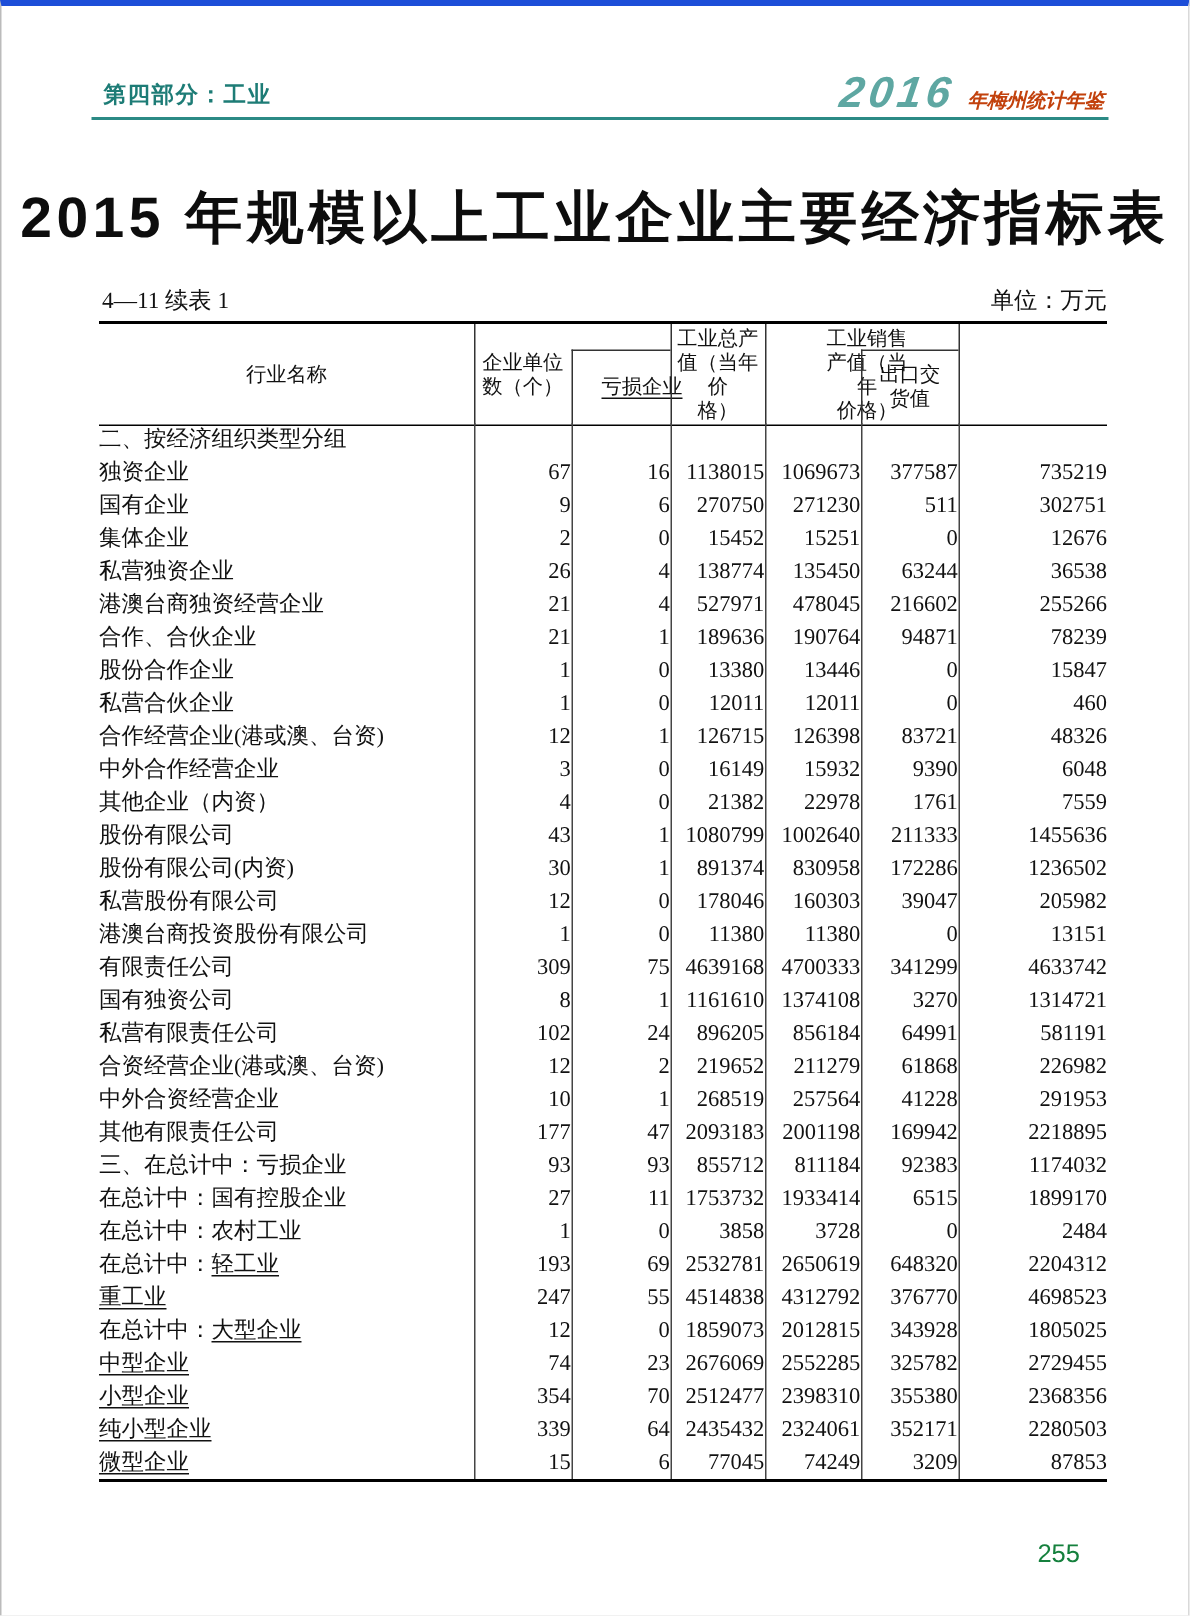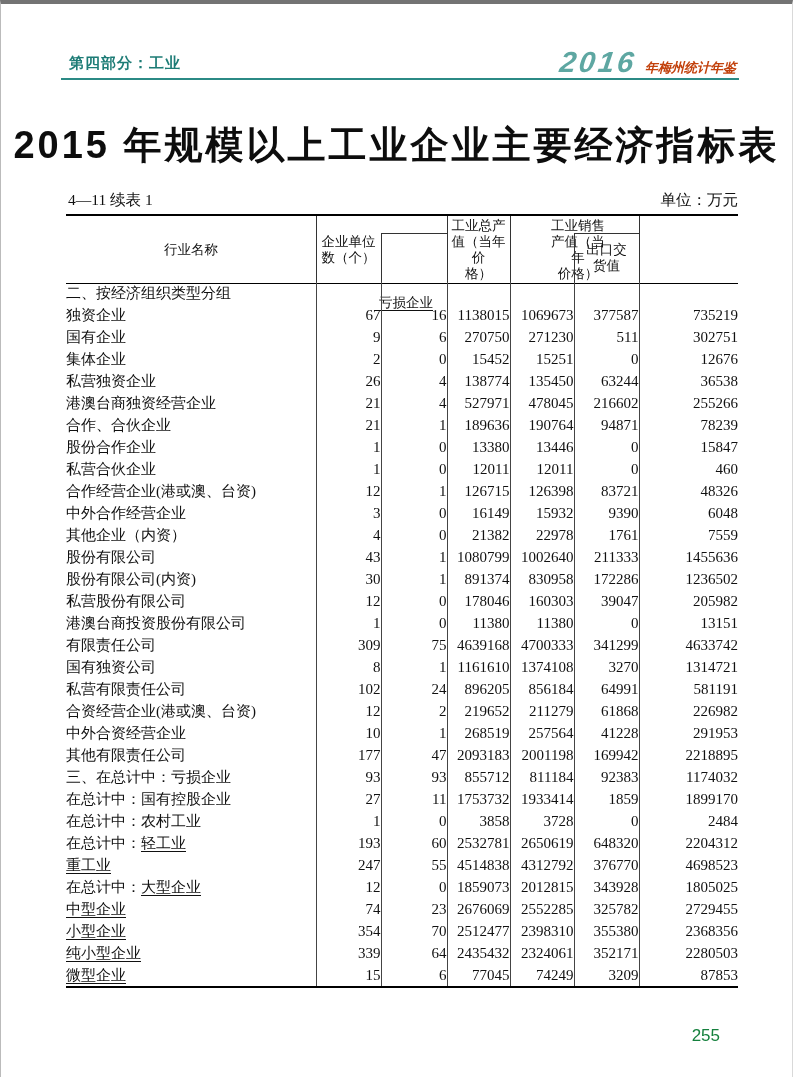--- a/index.html
+++ b/index.html
@@ -1,20 +1,20 @@
 <!DOCTYPE html>
 <html><head>
 <meta charset="utf-8">
 <style>
   html,body{margin:0;padding:0;background:#e8e8e8;}
   .page{
     position:relative;width:793px;height:1077px;background:#ffffff;
     font-family:"Liberation Serif","DejaVu Serif",serif;color:#111;
     overflow:hidden;box-sizing:border-box;
-    border-top:4px solid #737373;border-left:1px solid #bbb;border-right:1px solid #d9d9d9;text-decoration:underline;
+    border-top:4px solid #1d4ed8;border-left:1px solid #bbb;border-right:1px solid #d9d9d9;text-decoration:underline;
   }
   
   .runhead-left{
     position:absolute;left:68px;top:50px;font-size:15px;font-weight:bold;
     font-family:"Liberation Sans","DejaVu Sans",sans-serif;color:#1d7c76;letter-spacing:1px;
   }
   .runhead-right{
     position:absolute;right:56px;top:42px;text-align:right;white-space:nowrap;
     font-family:"Liberation Sans","DejaVu Sans",sans-serif;font-style:italic;
   }
@@ -32,21 +32,21 @@
   .subhead .unit{position:absolute;right:0;top:0;}
   
   .thead{
     position:absolute;left:65px;top:210px;width:672px;height:67px;
     border-top:2.5px solid #000;border-bottom:1.5px solid #000;box-sizing:content-box;
     font-size:13.5px;line-height:16px;
   }
   .thead .cell{position:absolute;display:flex;align-items:center;justify-content:center;text-align:center;white-space:pre-line;}
   .hc1{left:0;top:0;width:250px;height:67px;}
   .hc2{left:250px;top:0;width:65px;height:67px;}
-  .hc3{left:307px;top:17px;width:66px;height:50px;margin-top:45px;}
+  .hc3{left:329px;top:17px;width:66px;height:50px;}
   .hc4{left:381px;top:0;width:63px;height:67px;}
   .hc5{left:444px;top:0;width:64px;height:67px;padding-left:36px;}
   .hc6{left:508px;top:17px;width:65px;height:50px;}
   .hc7{left:573px;top:0;width:99px;height:67px;}
   .vline{position:absolute;width:0;border-left:1px solid #333;top:0;height:67px;}
   .vl-a{left:250px;} .vl-c{left:381px;} .vl-d{left:444px;} .vl-f{left:573px;}
   .vl-b{left:315px;top:17px;height:50px;} .vl-e{left:508px;top:17px;height:50px;}
   .hline{position:absolute;height:0;border-top:1px solid #333;top:17px;}
   .hl-a{left:315px;width:66px;} .hl-b{left:508px;width:65px;}
   .u{text-decoration:underline;text-underline-offset:3px;}
@@ -328,36 +328,36 @@
           <td class="c-val">811184</td>
           <td class="c-val">92383</td>
           <td class="c-val c-last">1174032</td>
         </tr>
         <tr>
           <td class="c-name indent-1"><span>在总计中：国有控股企业</span></td>
           <td class="c-val">27</td>
           <td class="c-val">11</td>
           <td class="c-val">1753732</td>
           <td class="c-val">1933414</td>
-          <td class="c-val">1859</td>
+          <td class="c-val">6515</td>
           <td class="c-val c-last">1899170</td>
         </tr>
         <tr>
           <td class="c-name indent-1"><span>在总计中：农村工业</span></td>
           <td class="c-val">1</td>
           <td class="c-val">0</td>
           <td class="c-val">3858</td>
           <td class="c-val">3728</td>
           <td class="c-val">0</td>
           <td class="c-val c-last">2484</td>
         </tr>
         <tr>
           <td class="c-name indent-1"><span>在总计中：</span><span class="u">轻工业</span></td>
           <td class="c-val">193</td>
-          <td class="c-val">60</td>
+          <td class="c-val">69</td>
           <td class="c-val">2532781</td>
           <td class="c-val">2650619</td>
           <td class="c-val">648320</td>
           <td class="c-val c-last">2204312</td>
         </tr>
         <tr>
           <td class="c-name indent-3"><span class="u">重工业</span></td>
           <td class="c-val">247</td>
           <td class="c-val">55</td>
           <td class="c-val">4514838</td>

